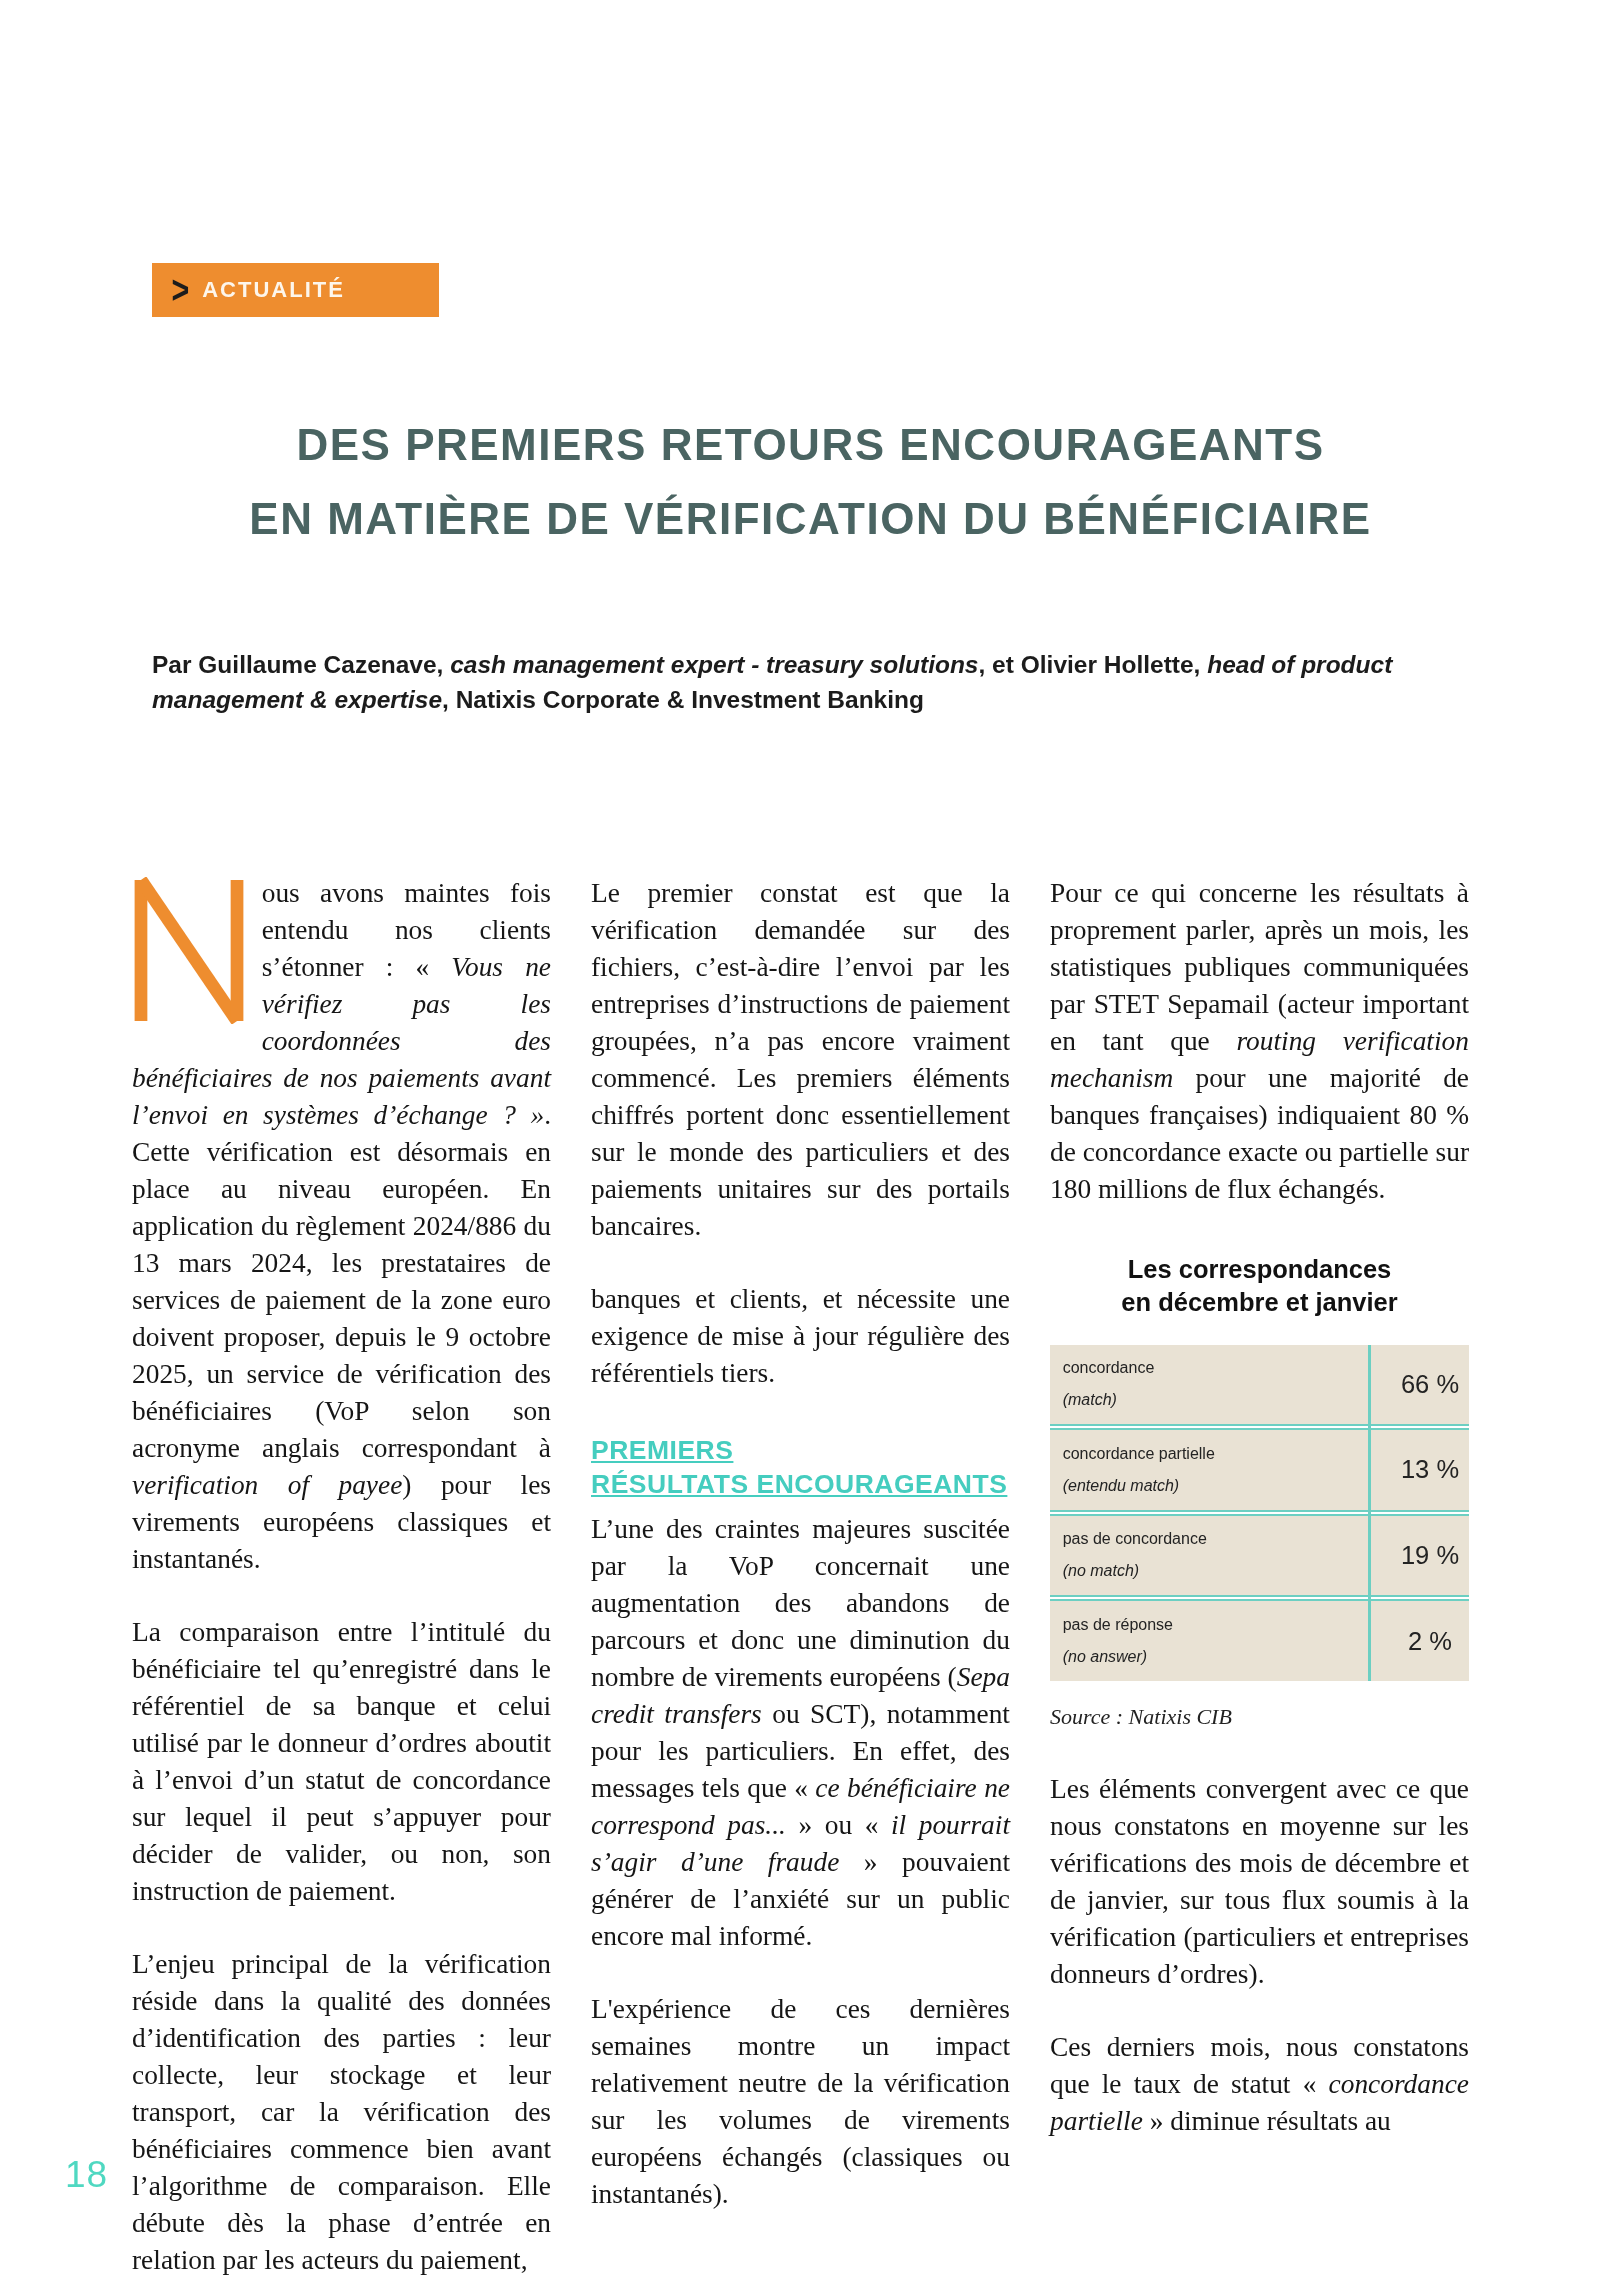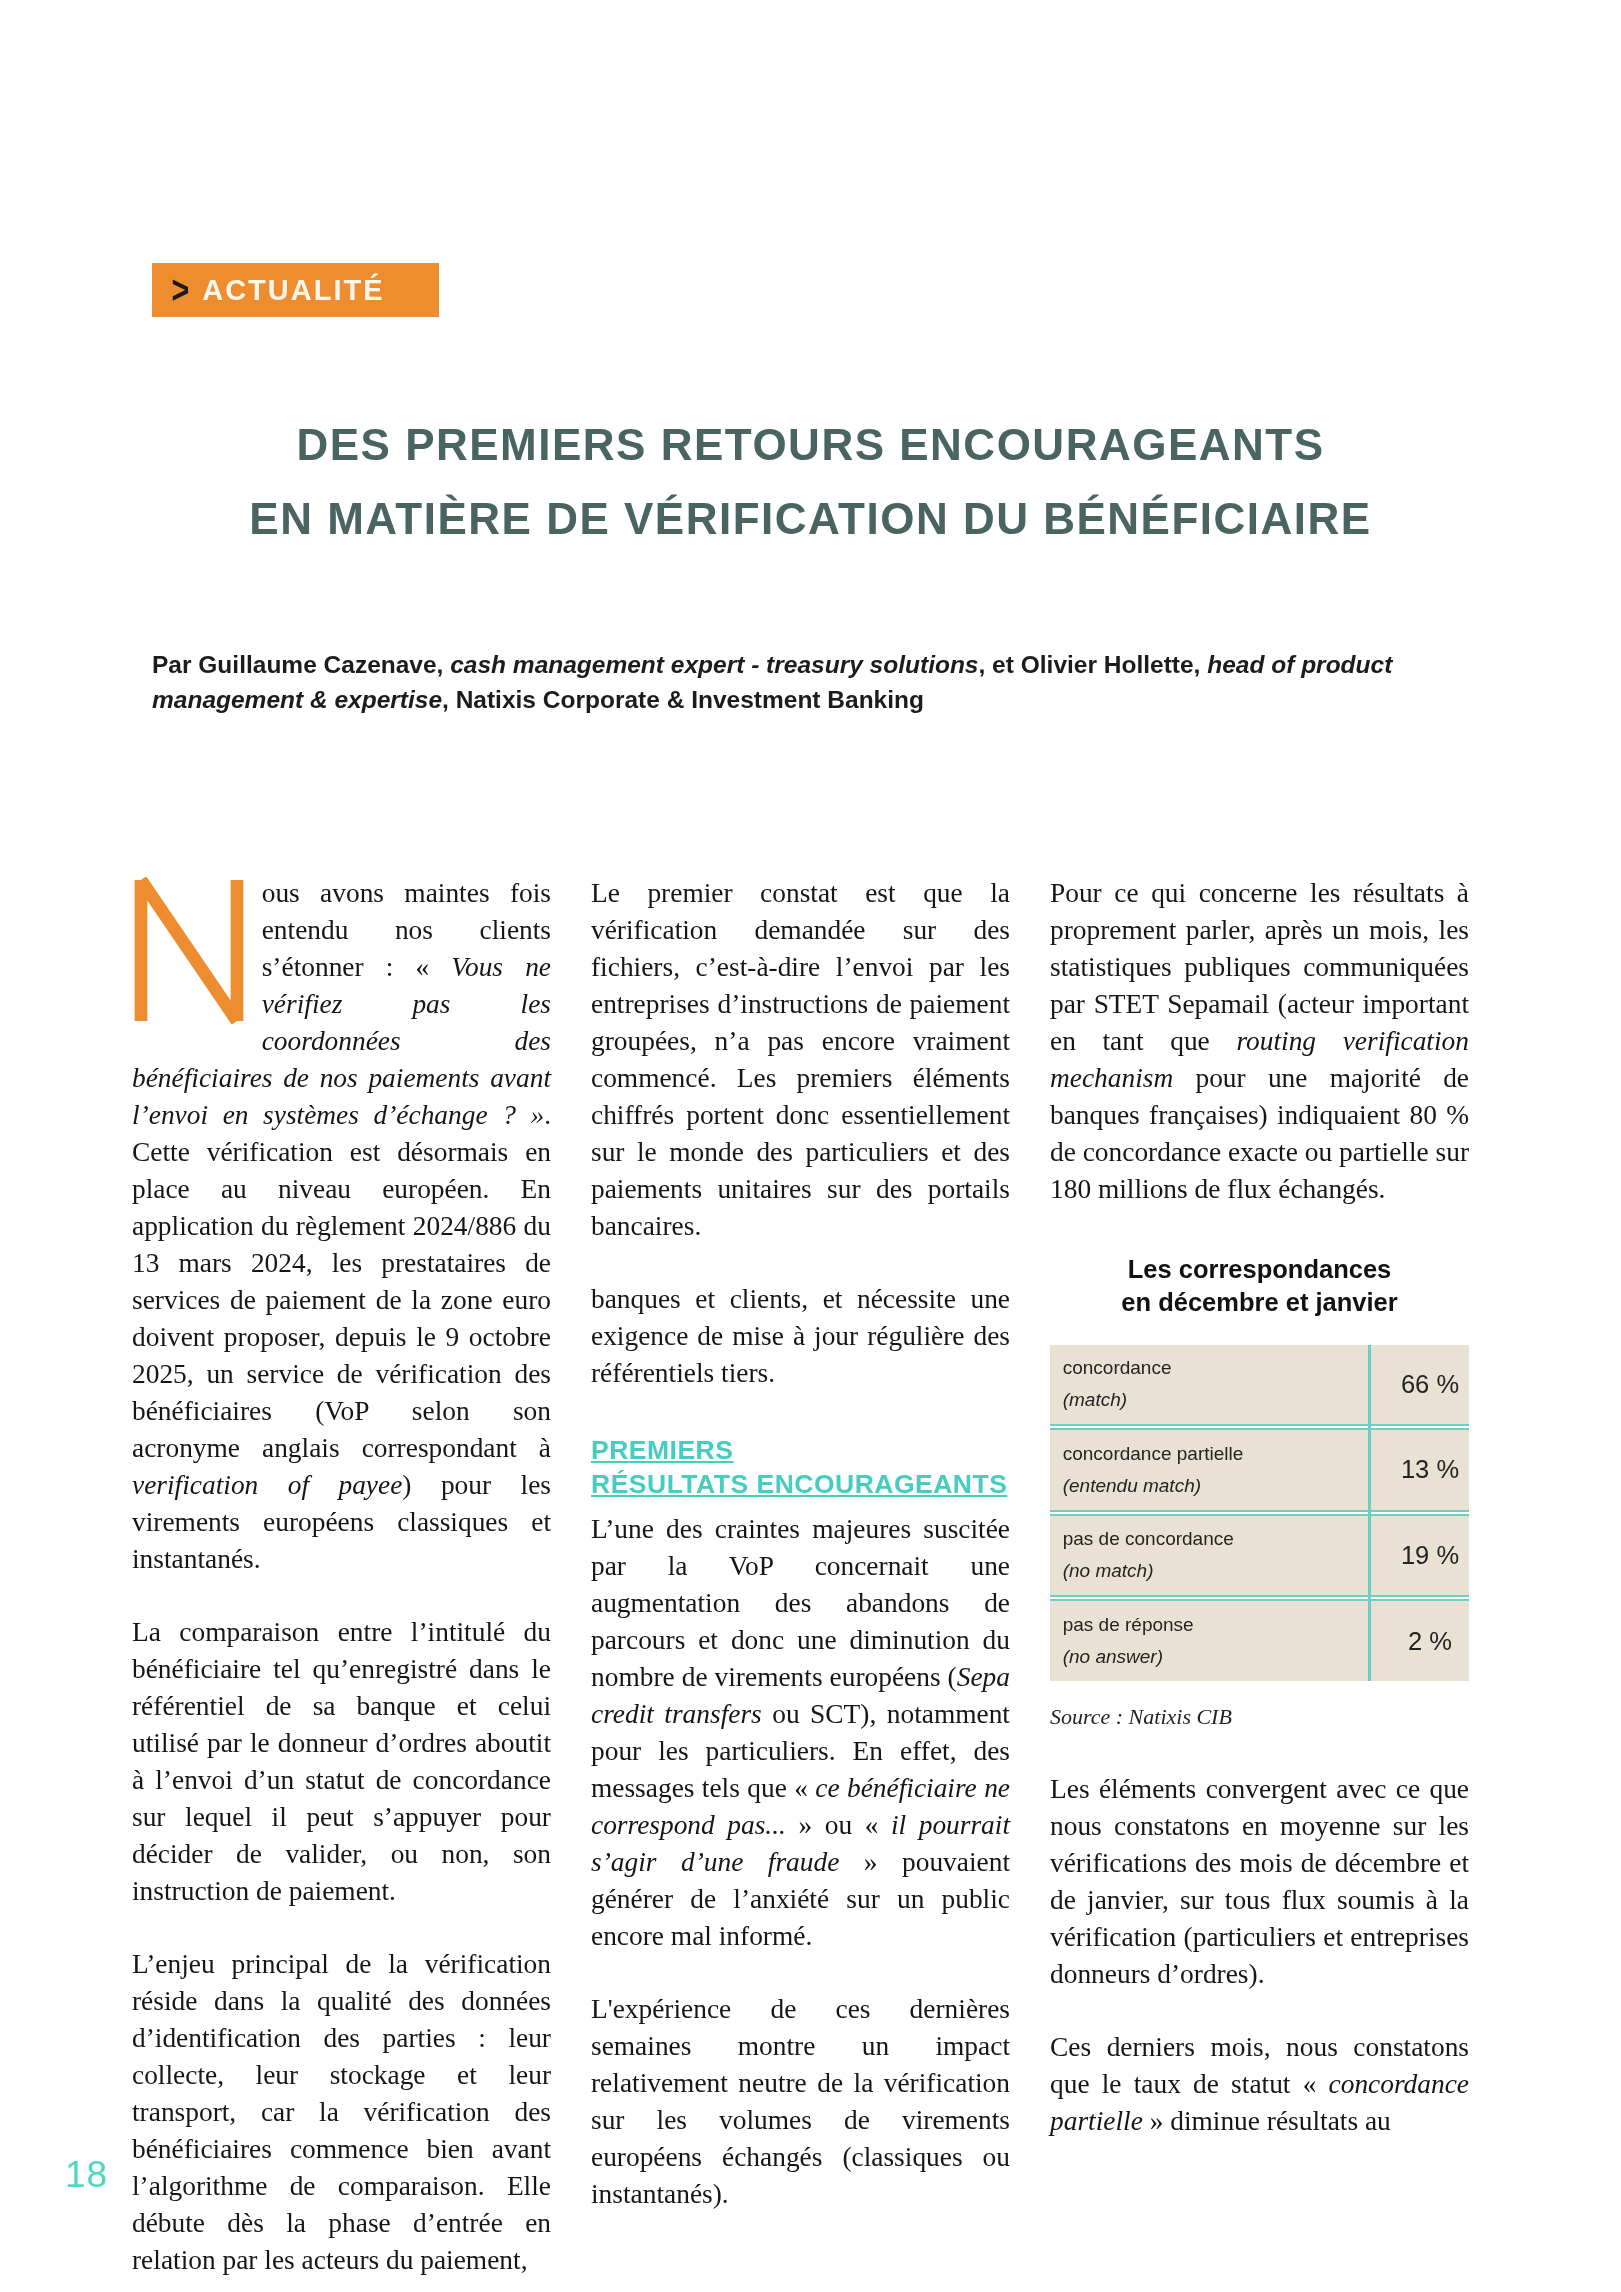--- a/index.html
+++ b/index.html
@@ -21,21 +21,21 @@
     position:absolute;left:152px;top:263px;width:287px;height:54px;
     background:var(--orange);display:flex;align-items:center;box-sizing:border-box;
     padding-left:19.6px;
   }
   .chevron{
     color:#1c1c1c;font-family:"Liberation Sans",sans-serif;font-weight:900;
     font-size:29px;transform:scale(1.05,1.35);display:inline-block;margin-right:13.7px;
   }
   .badge-label{
     color:#fdf6ec;font-family:"Liberation Sans",sans-serif;font-weight:700;
-    font-size:29px;letter-spacing:2px;
+    font-size:22px;letter-spacing:2px;
   }
   
   .title{
     position:absolute;left:98px;right:98px;top:408px;margin:0;text-align:center;
     font-family:"Liberation Sans",sans-serif;font-weight:700;font-size:44px;
     line-height:74px;letter-spacing:1.5px;color:var(--title_teal);
   }
   .title-line{display:block;}
   
   .byline{
@@ -65,21 +65,21 @@
   .table-title{
     text-align:center;font-family:"Liberation Sans",sans-serif;font-weight:700;
     font-size:25.5px;line-height:33px;color:#111;
   }
   .tt-line{display:block;}
   .vtable{margin-top:25.5px;position:relative;background:var(--table_bg);}
   .vline{position:absolute;top:0;bottom:0;right:98px;width:2.9px;background:var(--table_line);}
   .trow{display:flex;align-items:center;min-height:71px;}
   .tlabel{
     flex:1;padding:7.8px 7.8px 7.8px 12.7px;font-family:"Liberation Sans",sans-serif;
-    font-size:19px;line-height:32px;color:#232323;
+    font-size:16px;line-height:32px;color:#232323;
   }
   .tlabel-en{display:block;font-style:italic;}
   .tval{
     width:78px;text-align:center;font-family:"Liberation Sans",sans-serif;
     font-size:25.5px;color:#232323;
   }
   .tsep{height:2px;background:#fff;border-top:2.9px solid var(--table_line);border-bottom:2.9px solid var(--table_line);}
   .source{
     margin:23.5px 0 0 0;font-family:"Liberation Serif",serif;font-style:italic;
     font-size:22px;color:#222;text-align:left;

